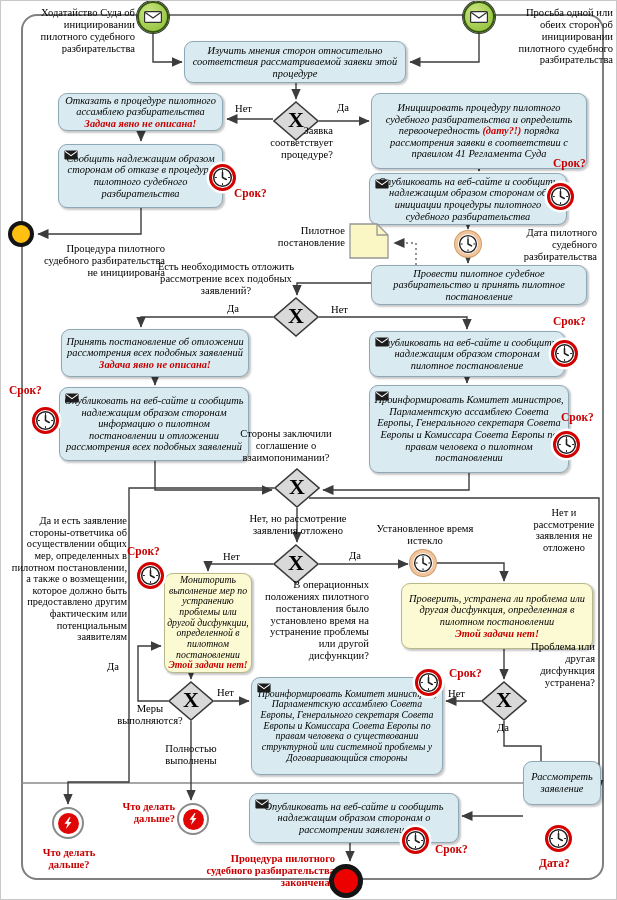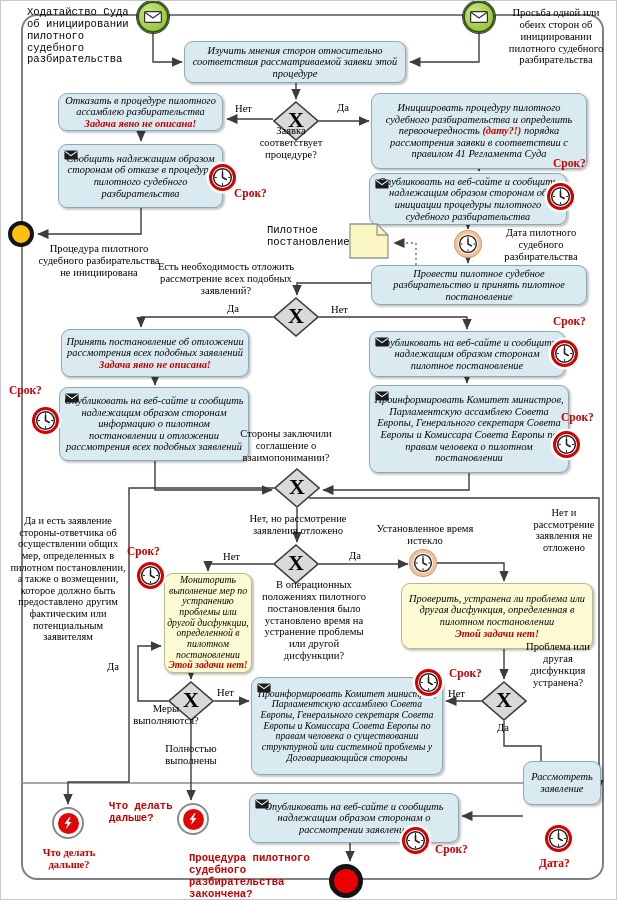--- a/index.html
+++ b/index.html
@@ -15,21 +15,21 @@
   .ytask{background:#fbfad2;border-color:#b8b888;}
   .small{font-size:9.8px;line-height:1.09;padding:1px 2px;}
   .flag{color:#c80000;font-weight:bold;}
   .bl{display:block;}
   .env{position:absolute;left:5px;top:5px;width:14px;height:10px;line-height:0;}
   .gw{position:absolute;width:46px;height:40px;z-index:2;}
   .gw svg{position:absolute;inset:0;}
   .gwx{position:absolute;inset:0;display:flex;align-items:center;justify-content:center;
        font-weight:bold;font-size:22px;padding-bottom:2px;}
   .lbl{position:absolute;font-size:10.6px;line-height:1.12;z-index:2;}
-  .c{text-align:center;} .r{text-align:left;font-family:Liberation Mono, monospace;} .l{text-align:center;}
+  .c{text-align:center;} .r{text-align:right;} .l{text-align:right;}
   .red{color:#c80000;font-weight:bold;}
   .srok{position:absolute;font-size:11.5px;font-weight:bold;color:#c80000;z-index:4;white-space:nowrap;}
   .clockb{position:absolute;width:21px;height:21px;border-radius:50%;background:#fff;border:3.5px solid #d40000;
           box-shadow:0 0 0 2.5px #fff,1px 1px 2px rgba(0,0,0,.35);z-index:3;line-height:0;}
   .clockb svg{width:21px;height:21px;}
   .timer{position:absolute;width:20px;height:20px;border-radius:50%;background:#fff;border:3px solid #f2c49b;
          box-shadow:0 0 0 1px #cf9f6d;z-index:3;line-height:0;}
   .timer svg{width:20px;height:20px;}
   .startev{position:absolute;width:28px;height:28px;border-radius:50%;
            background:radial-gradient(circle at 35% 30%,#c9e580,#8abb31);
@@ -264,21 +264,21 @@
 
   <div class="lbl c" style="left:232px;top:427px;width:106px">Стороны заключили соглашение о взаимопонимании?</div>
   <div class="lbl c" style="left:238px;top:512px;width:118px">Нет, но рассмотрение заявления отложено</div>
   <div class="lbl l" style="left:8px;top:514px;width:118px;font-size:10.4px">Да и есть заявление стороны-ответчика об осуществлении общих мер, определенных в пилотном постановлении, а также о возмещении, которое должно быть предоставлено другим фактическим или потенциальным заявителям</div>
   <div class="lbl l" style="left:258px;top:578px;width:110px">В операционных положениях пилотного постановления было установлено время на устранение проблемы или другой дисфункции?</div>
 
   <div class="lbl c" style="left:530px;top:506px;width:66px;font-size:10.4px">Нет и рассмотрение заявления не отложено</div>
   <div class="lbl" style="left:222px;top:550px">Нет</div>
   <div class="lbl" style="left:348px;top:549px">Да</div>
 
-  <div class="lbl c" style="left:128px;top:702px;width:74px">Меры выполняются?</div>
+  <div class="lbl c" style="left:112px;top:702px;width:74px">Меры выполняются?</div>
   <div class="lbl" style="left:106px;top:660px">Да</div>
   <div class="lbl" style="left:216px;top:686px">Нет</div>
   <div class="lbl c" style="left:148px;top:742px;width:84px">Полностью выполнены</div>
 
   <div class="lbl l" style="left:520px;top:640px;width:74px">Проблема или другая дисфункция устранена?</div>
   <div class="lbl" style="left:447px;top:687px">Нет</div>
   <div class="lbl" style="left:496px;top:721px">Да</div>
 
   <div class="timer" style="left:454px;top:230px"><svg viewBox="0 0 20 20">
         <use href="#sym-clock"></use>

